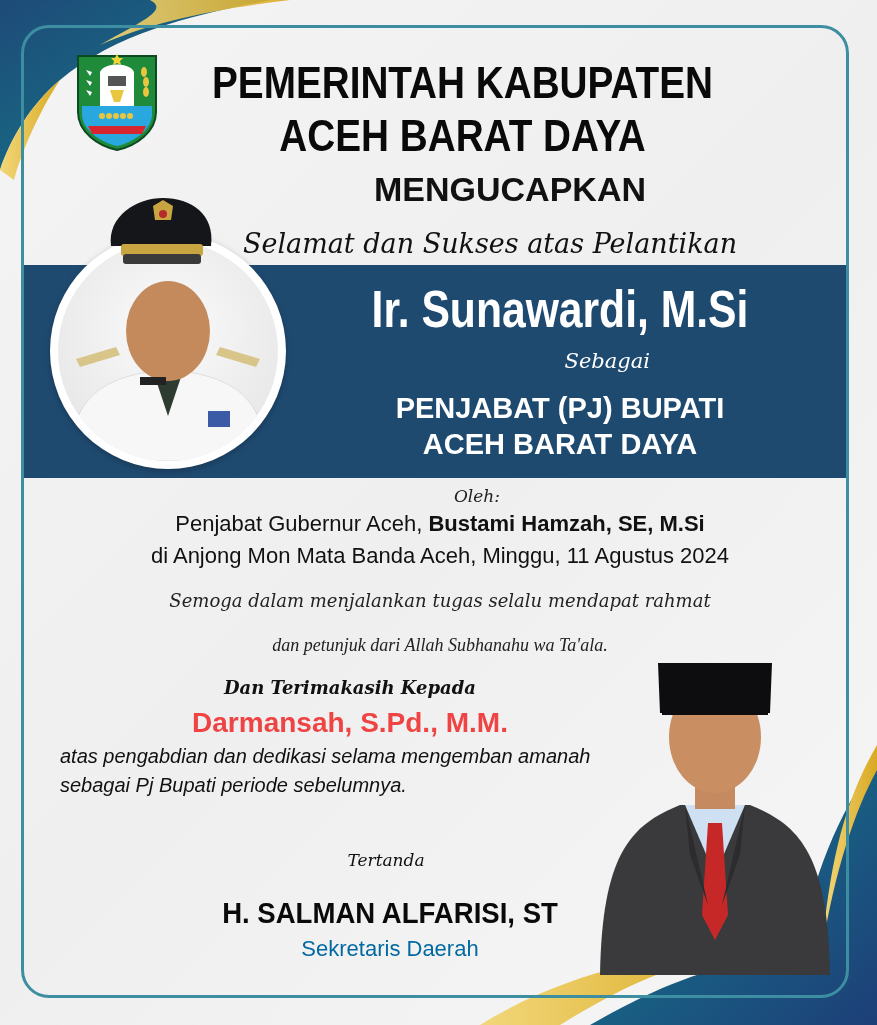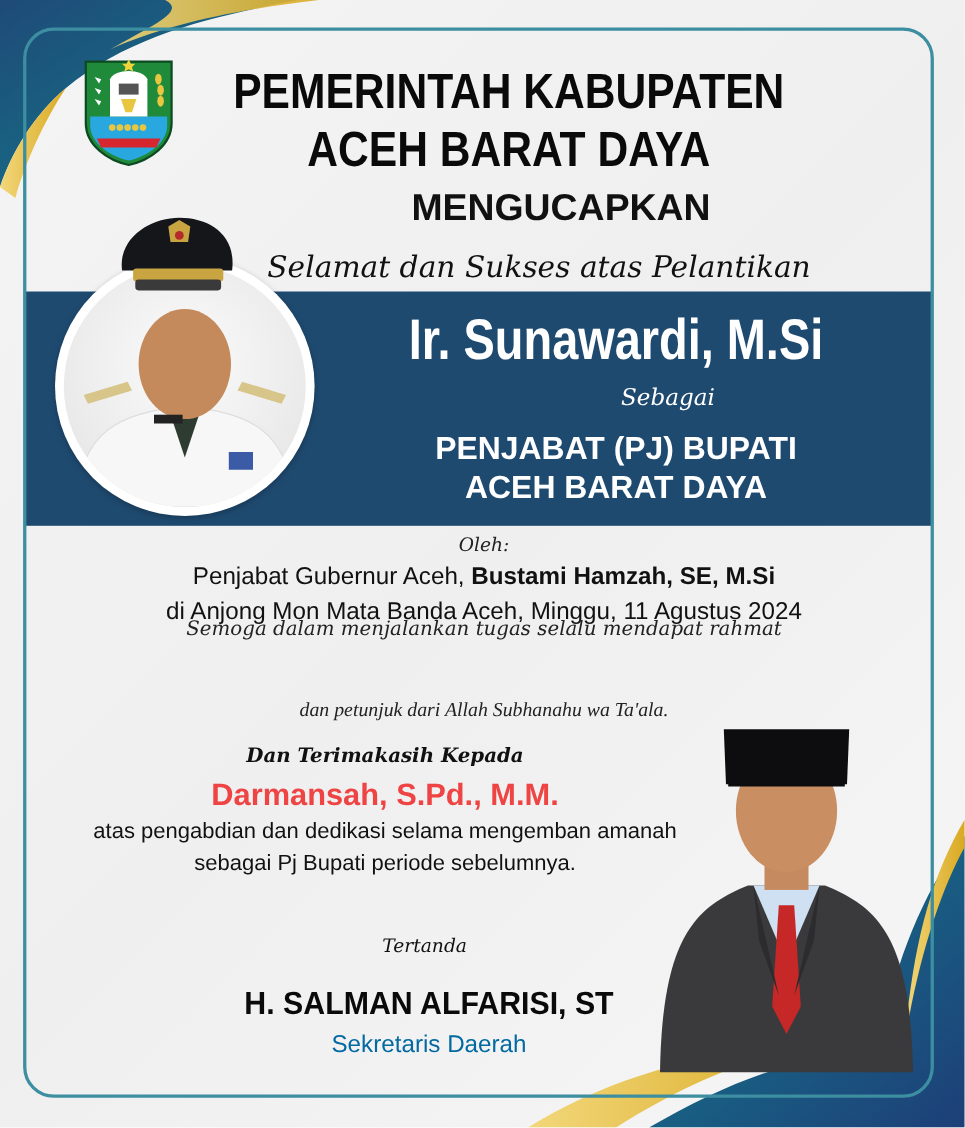--- a/index.html
+++ b/index.html
@@ -59,47 +59,47 @@
     position:absolute; left:470px; width:180px; top:349px; text-align:right;
     font-size:21px; color:#fff;
   }
   .jabatan {
     position:absolute; left:330px; width:460px; text-align:center;
     font-weight:700; font-size:29px; color:#fff; line-height:1;
   }
   .jabatan.l1 { top:394px; }
   .jabatan.l2 { top:430px; }
   .oleh {
-    position:absolute; left:380px; width:120px; top:486px; text-align:center;
+    position:absolute; left:380px; width:120px; top:486px; text-align:right;
     font-size:17px; color:#222;
   }
   .gub {
     position:absolute; left:80px; width:720px; text-align:center;
     font-size:22px; color:#111; line-height:1;
   }
   .gub.l1 { top:513px; }
   .gub.l2 { top:545px; }
   .gub b { font-weight:700; }
   .semoga {
     position:absolute; left:100px; width:680px; text-align:center;
     font-size:18px; color:#222; line-height:1;
   }
-  .semoga.l1 { top:563px; }
+  .semoga.l1 { top:592px; }
   .semoga.l2 { top:636px;font-family:Liberation Serif, serif; }
   .terima {
     position:absolute; left:200px; width:300px; top:677px; text-align:center;
     font-size:18px; font-weight:700; color:#111;
   }
   .darmansah {
     position:absolute; left:110px; width:480px; top:707px; text-align:center;
     font-weight:700; font-size:28px; color:#ef4444;
   }
   .atas {
-    position:absolute; left:60px; width:580px; text-align:center;
-    font-size:20px; color:#111; line-height:1;
+    position:absolute; left:60px; width:580px; text-align:left;
+    font-size:20px; color:#111; line-height:1;font-style:italic;
   }
   .atas.l1 { top:746px; }
   .atas.l2 { top:775px; }
   .tertanda {
     position:absolute; left:296px; width:180px; top:850px; text-align:center;
     font-size:17px; color:#111;
   }
   .salman {
     position:absolute; left:180px; width:420px; top:897px; text-align:center;
     font-weight:700; font-size:29px; color:#0a0a0a; transform:scaleX(0.95);

